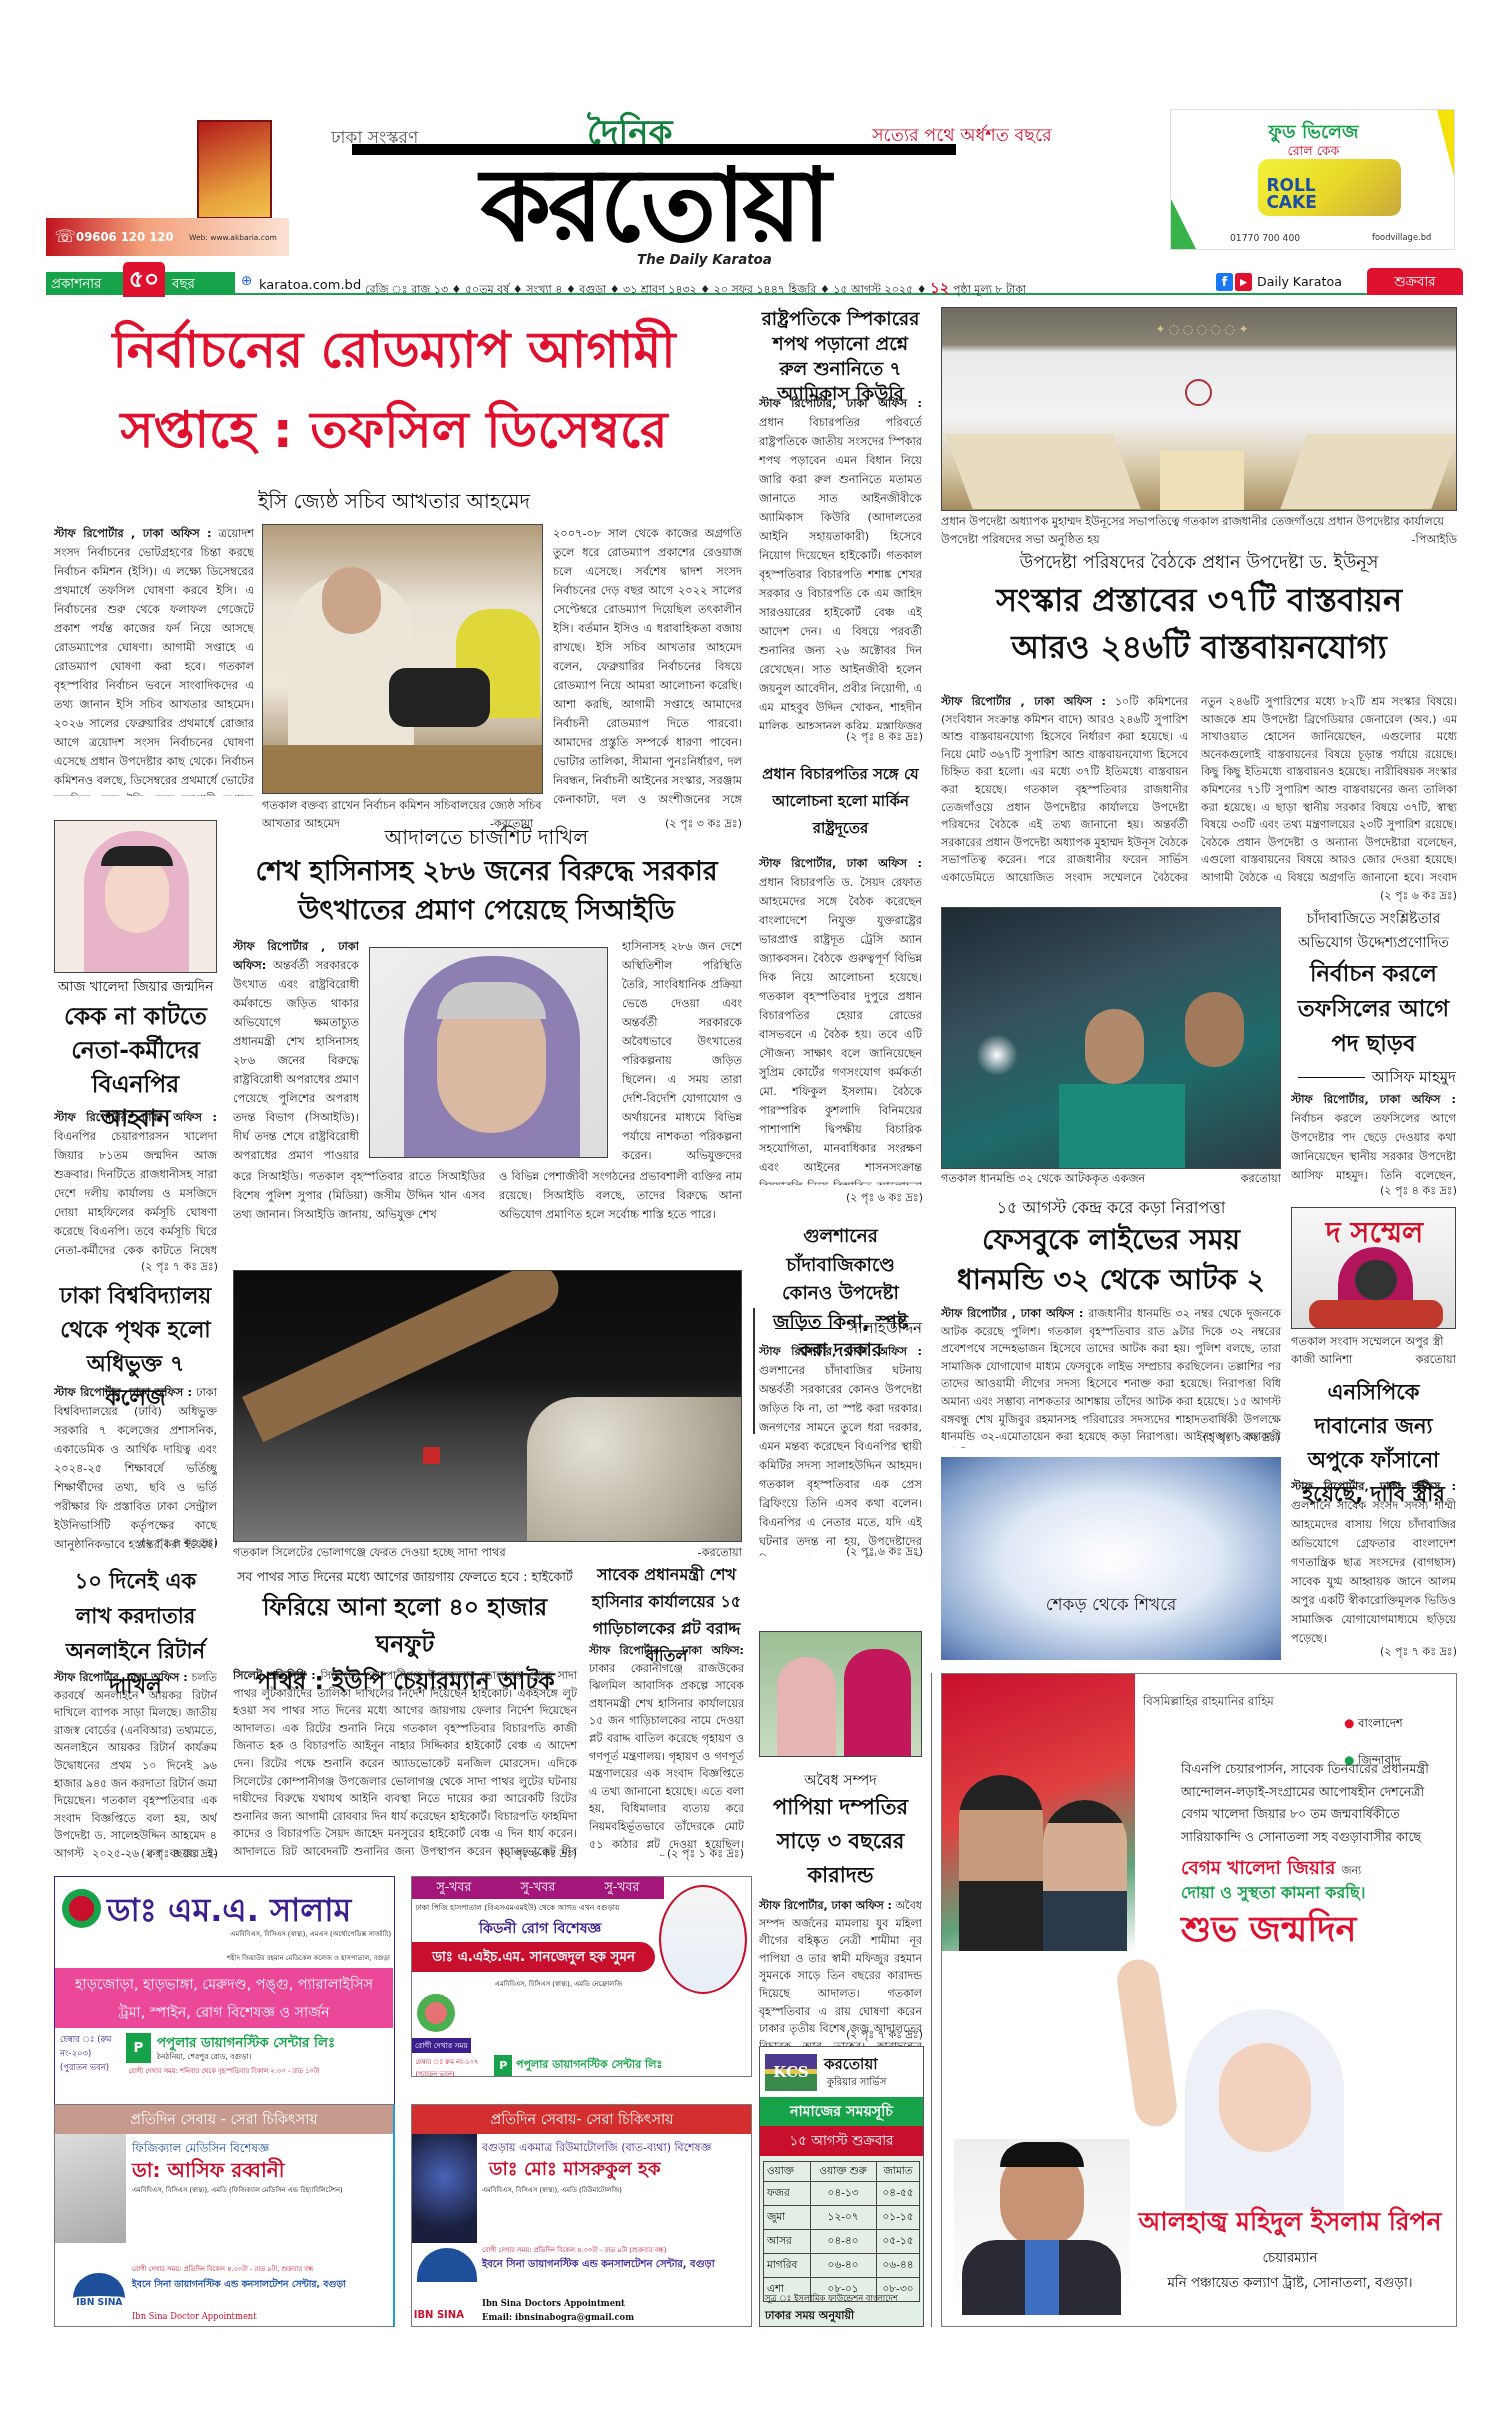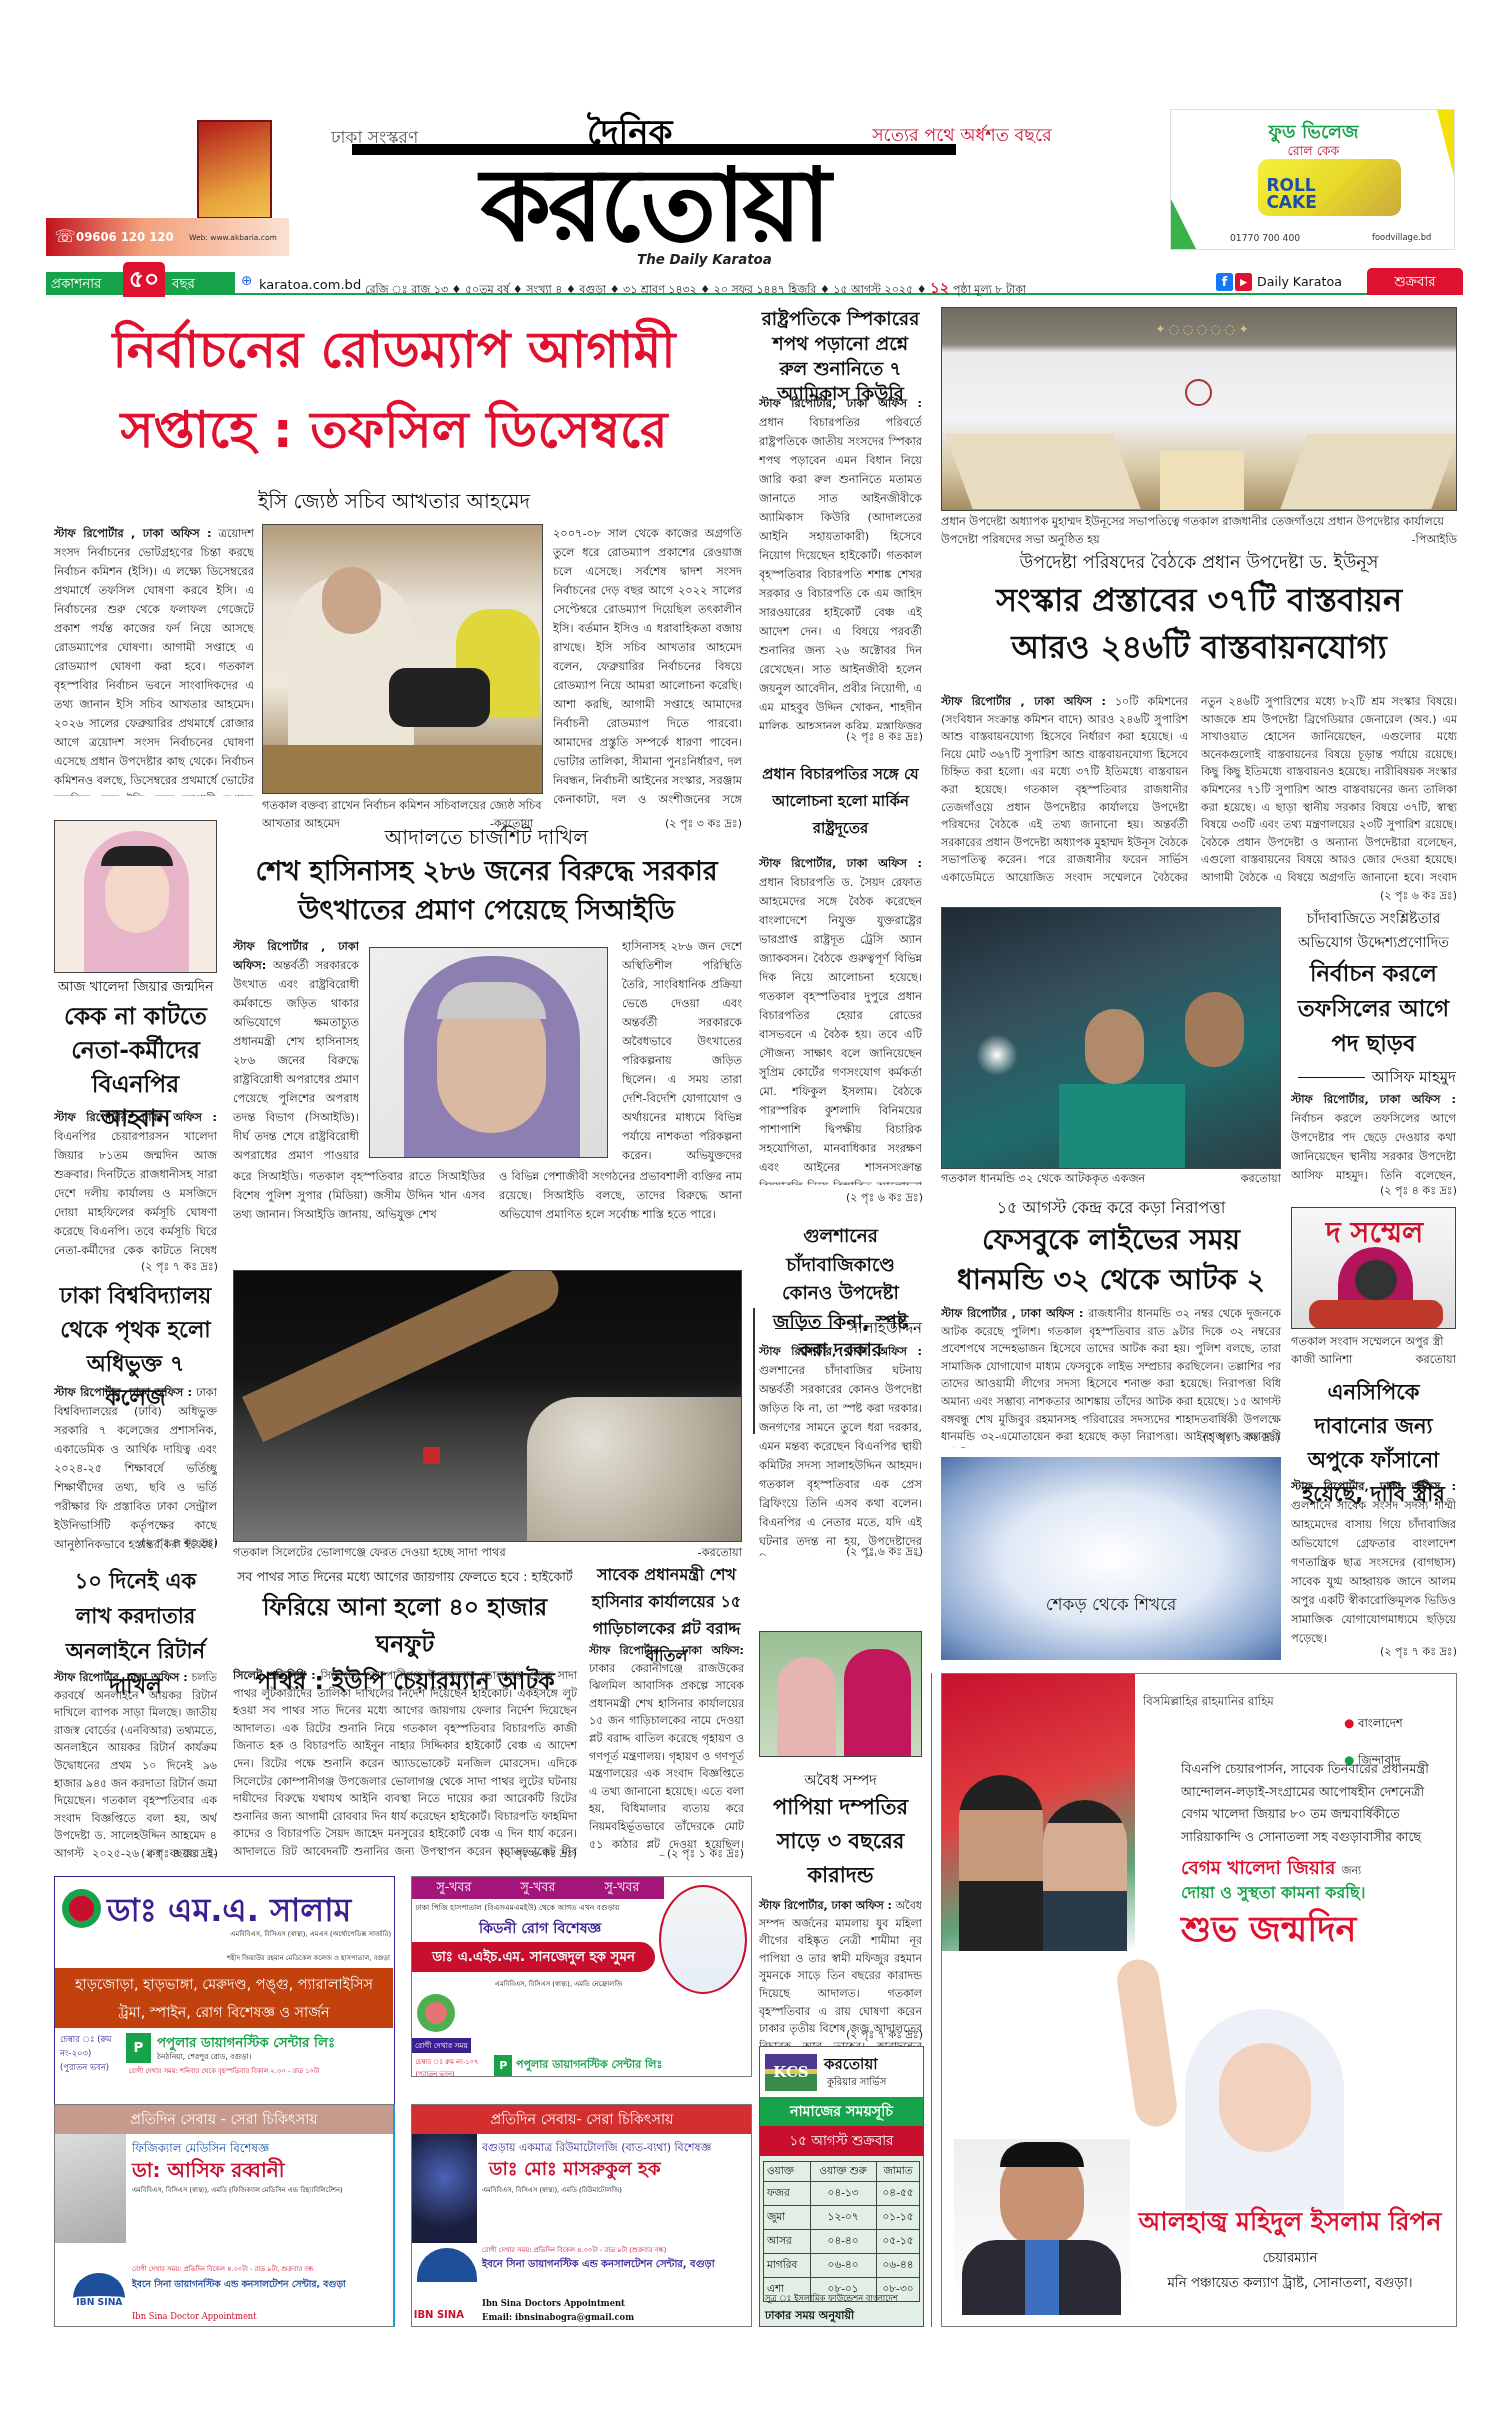--- a/index.html
+++ b/index.html
@@ -24,21 +24,21 @@
 <div class="abs ad" style="left:46px;top:107px;width:243px;height:149px;border:none;">
   <div class="abs" style="left:151px;top:13.4px;width:75px;height:99px;background:linear-gradient(160deg,#b31b1b,#e8a33d 70%,#f2c14e);border:2.5px solid #7a1010;"></div>
   <div class="abs" style="left:0;top:111px;width:243px;height:39px;background:linear-gradient(90deg,#c1121f 0%,#f3a07a 40%,#fbe1d2 100%);">
     <span class="abs" style="left:8.4px;top:8.4px;font-size:17px;color:#fff;">☏</span>
     <span class="abs" style="left:30px;top:11.7px;font-size:11.7px;color:#fff;font-weight:bold;">09606 120 120</span>
     <span class="abs" style="left:143px;top:15px;font-size:7.5px;color:#333;">Web: www.akbaria.com</span>
   </div>
 </div>
 
 <div class="abs" style="left:331px;top:124px;font-size:17px;color:#555;">ঢাকা সংস্করণ</div>
-<div class="abs" style="left:587px;top:106px;font-size:34px;font-weight:bold;color:#000000;">দৈনিক</div>
+<div class="abs" style="left:587px;top:106px;font-size:34px;font-weight:bold;color:#15803d;">দৈনিক</div>
 <div class="abs" style="left:872px;top:122px;font-size:17.6px;color:#c8102e;">সত্যের পথে অর্ধশত বছরে</div>
 <div class="abs" style="left:352px;top:144px;width:604px;height:101px;font-size:101px;line-height:101px;font-weight:bold;color:#000;letter-spacing:-3.4px;text-align:center;overflow:hidden;border-top:11.7px solid #000;">করতোয়া</div>
 <div class="abs" style="left:637px;top:252px;font-size:13.4px;font-style:italic;font-weight:bold;color:#222;">The Daily Karatoa</div>
 
 <div class="abs ad" style="left:1170px;top:109px;width:285px;height:141px;background:#fff;border:0.8px solid #ddd;">
   <div class="abs" style="left:0;top:8.4px;width:285px;text-align:center;font-size:18.4px;font-weight:bold;color:#18a34a;">ফুড ভিলেজ</div>
   <div class="abs" style="left:0;top:32px;width:285px;text-align:center;font-size:12.6px;color:#c8102e;">রোল কেক</div>
   <div class="abs" style="left:52px;top:49px;width:143px;height:57px;background:linear-gradient(135deg,#f2f23a,#e9d92a 50%,#c9a93a);border-radius:10px;margin-left:35px;">
     <span class="abs" style="left:8.4px;top:18.4px;width:67px;font-size:17px;font-weight:bold;color:#1d4fa8;line-height:1;">ROLL CAKE</span>
   </div>
@@ -349,21 +349,21 @@
   </table>
   <div class="abs" style="left:5px;top:245px;font-size:8.4px;">সূত্র ঃ ইসলামিক ফাউন্ডেশন বাংলাদেশ</div>
   <div class="abs" style="left:5px;top:260px;font-size:11px;font-weight:bold;">ঢাকার সময় অনুযায়ী</div>
 </div>
 
 <div class="abs ad" style="left:54px;top:1876px;width:341px;height:254px;border:1.7px solid #3b1f8f;background:#fff;">
   <div class="abs" style="left:6.7px;top:11.7px;width:39px;height:39px;border-radius:50%;background:radial-gradient(#c8102e 45%,#16a34a 46%);"></div>
   <div class="abs" style="left:52px;top:8.4px;font-size:32px;font-weight:bold;color:#3b1f8f;">ডাঃ এম.এ. সালাম</div>
   <div class="abs" style="left:101px;top:52px;width:235px;font-size:6.7px;text-align:right;line-height:10px;">এমবিবিএস, বিসিএস (স্বাস্থ্য), এমএস (অর্থোপেডিক্স সার্জারি)</div>
   <div class="abs" style="left:50px;top:75px;width:285px;font-size:6.7px;text-align:right;">শহীদ জিয়াউর রহমান মেডিকেল কলেজ ও হাসপাতাল, বগুড়া</div>
-  <div class="abs" style="left:0;top:91px;width:338px;height:60px;background:#c2410c;color:#fff;font-size:14.3px;text-align:center;line-height:28.5px;padding:1.7px 8.4px;">হাড়জোড়া, হাড়ভাঙ্গা, মেরুদণ্ড, পঙ্গু, প্যারালাইসিস ট্রমা, স্পাইন, রোগ বিশেষজ্ঞ ও সার্জন</div>
+  <div class="abs" style="left:0;top:91px;width:338px;height:60px;background:#ec4899;color:#fff;font-size:14.3px;text-align:center;line-height:28.5px;padding:1.7px 8.4px;">হাড়জোড়া, হাড়ভাঙ্গা, মেরুদণ্ড, পঙ্গু, প্যারালাইসিস ট্রমা, স্পাইন, রোগ বিশেষজ্ঞ ও সার্জন</div>
   <div class="abs" style="left:5px;top:156px;width:59px;font-size:8.4px;color:#3b1f8f;">চেম্বার ঃ (রুম নং-২০৩) (পুরাতন ভবন)</div>
   <div class="abs" style="left:71px;top:156px;width:25px;height:30px;background:#16a34a;color:#fff;font-weight:bold;text-align:center;line-height:30px;">P</div>
   <div class="abs" style="left:102px;top:156px;font-size:13.4px;font-weight:bold;color:#16a34a;">পপুলার ডায়াগনস্টিক সেন্টার লিঃ</div>
   <div class="abs" style="left:102px;top:174px;font-size:7.5px;">ঠনঠনিয়া, শেরপুর রোড, বগুড়া।</div>
   <div class="abs" style="left:0;top:183px;width:338px;height:0;"></div>
   <div class="abs" style="left:0;top:188px;width:338px;font-size:6.7px;text-align:center;color:#c8102e;">রোগী দেখার সময়: শনিবার থেকে বৃহস্পতিবার বিকাল ২.৩০ - রাত ১০টা</div>
 </div>
 
 <div class="abs ad" style="left:411px;top:1876px;width:341px;height:201px;background:#fff;">
   <div class="abs" style="left:0;top:0;width:252px;height:22px;background:#a5167a;color:#fff;font-size:12.6px;display:flex;justify-content:space-around;align-items:center;">

